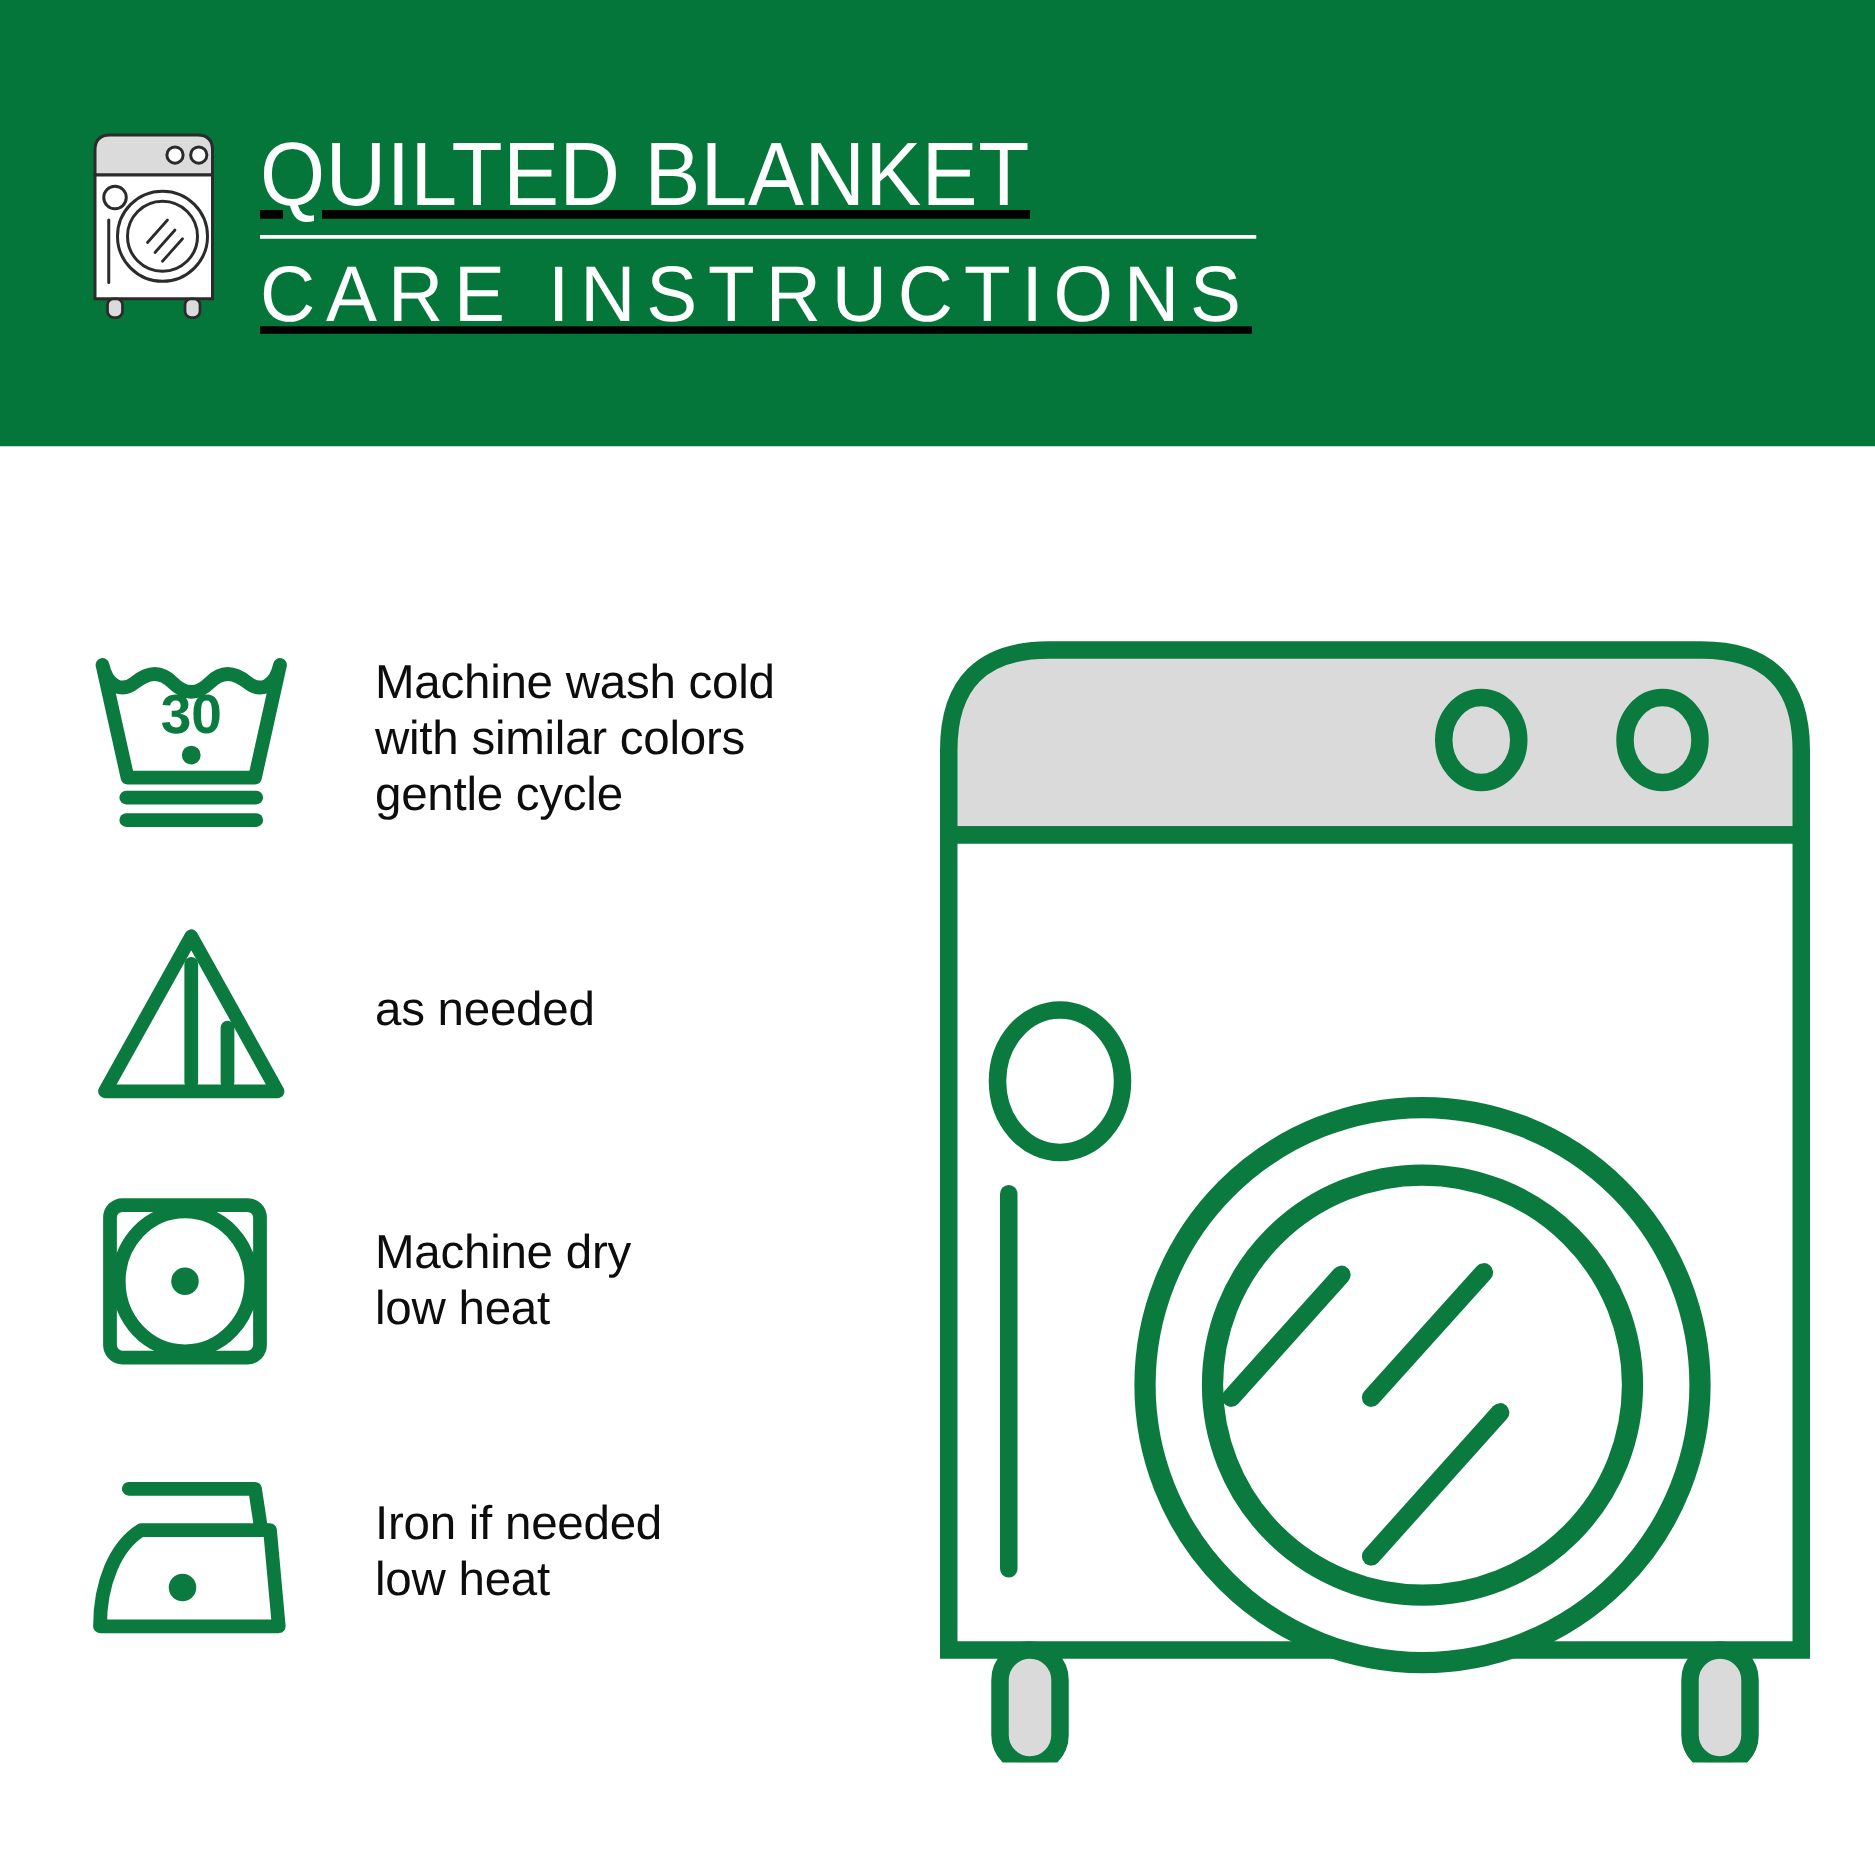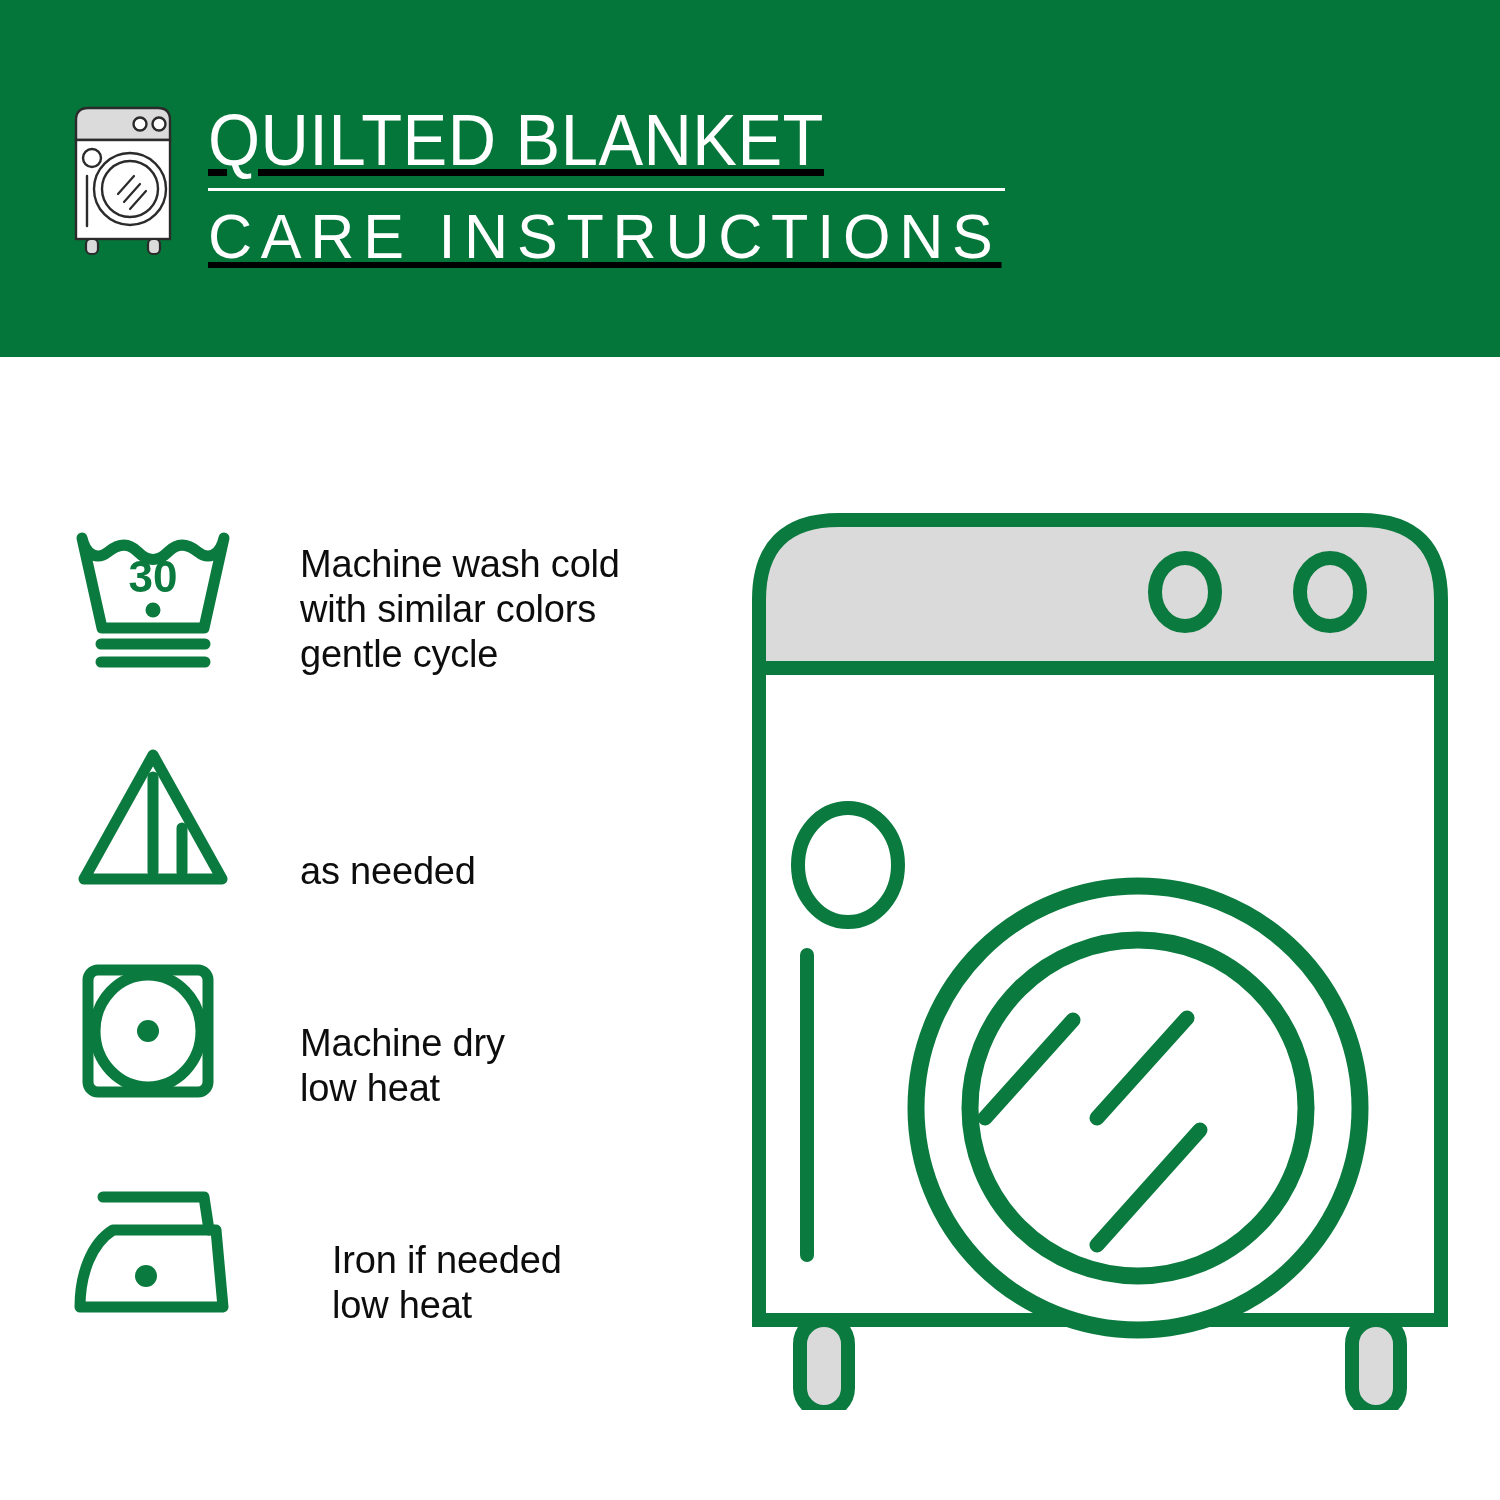--- a/index.html
+++ b/index.html
@@ -78,25 +78,25 @@
   
   .care-list {
     position: absolute;
     left: 70px;
     top: 505px;
     width: 640px;
   }
   .care-row {
     display: flex;
     flex-direction: row;
-    align-items: flex-end;
+    align-items: center;
     height: 172px;
     margin-bottom: 45px;
   }
-  .care-row:last-child { margin-bottom: 0; gap: 32px; }
+  .care-row:last-child { margin-bottom: 0; }
   .care-symbol {
     width: 170px;
     height: 160px;
     flex: 0 0 auto;
     display: flex;
     align-items: center;
     justify-content: flex-start;
   }
   .care-label {
     margin-left: 60px;

